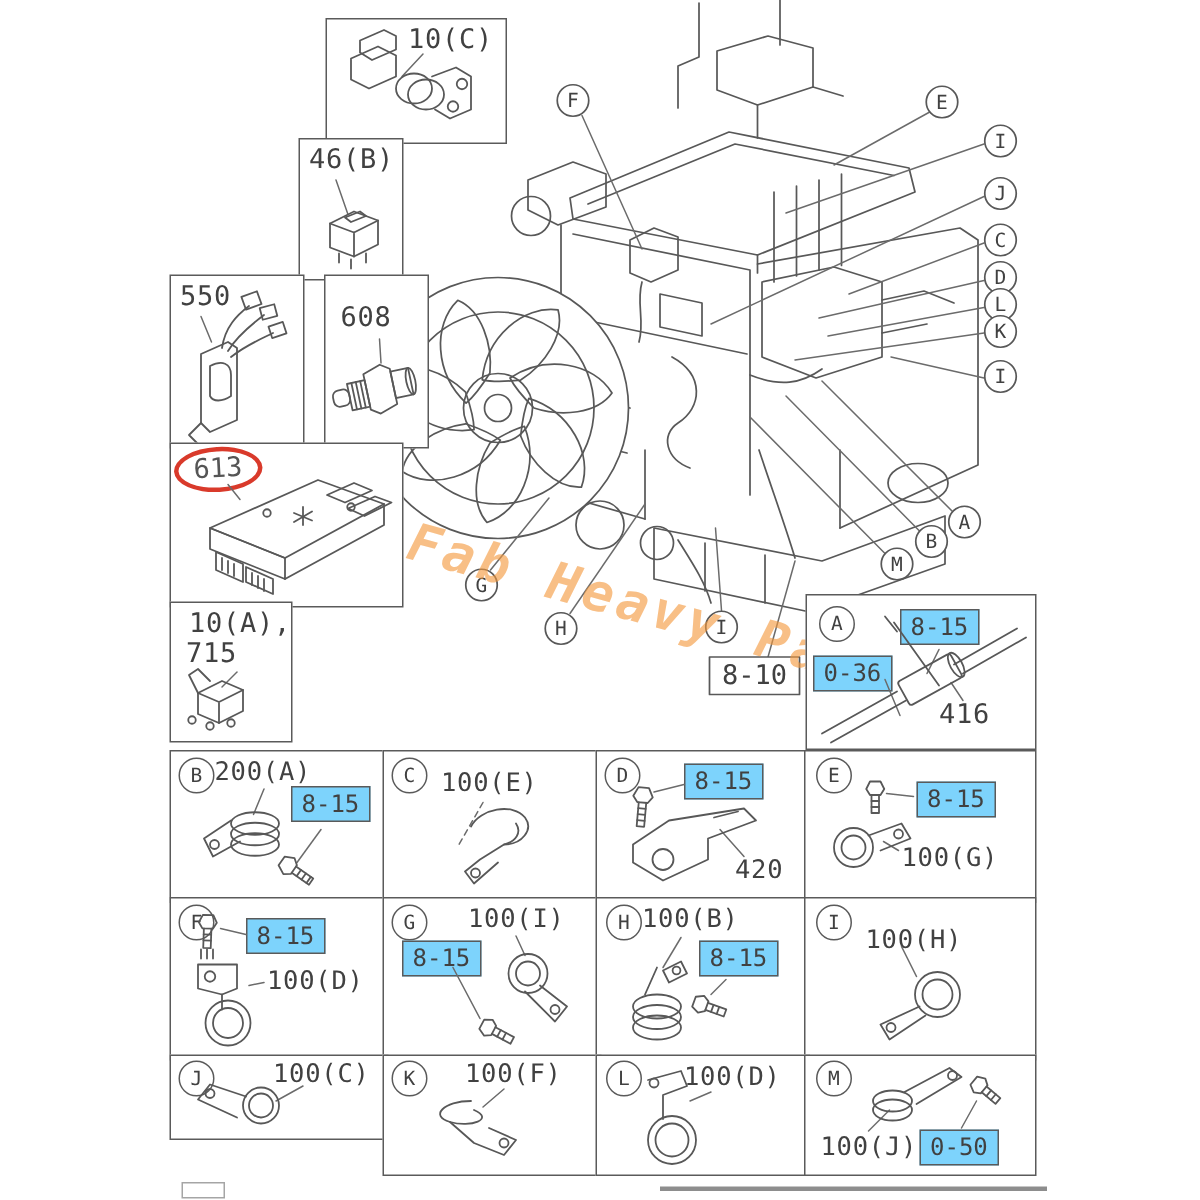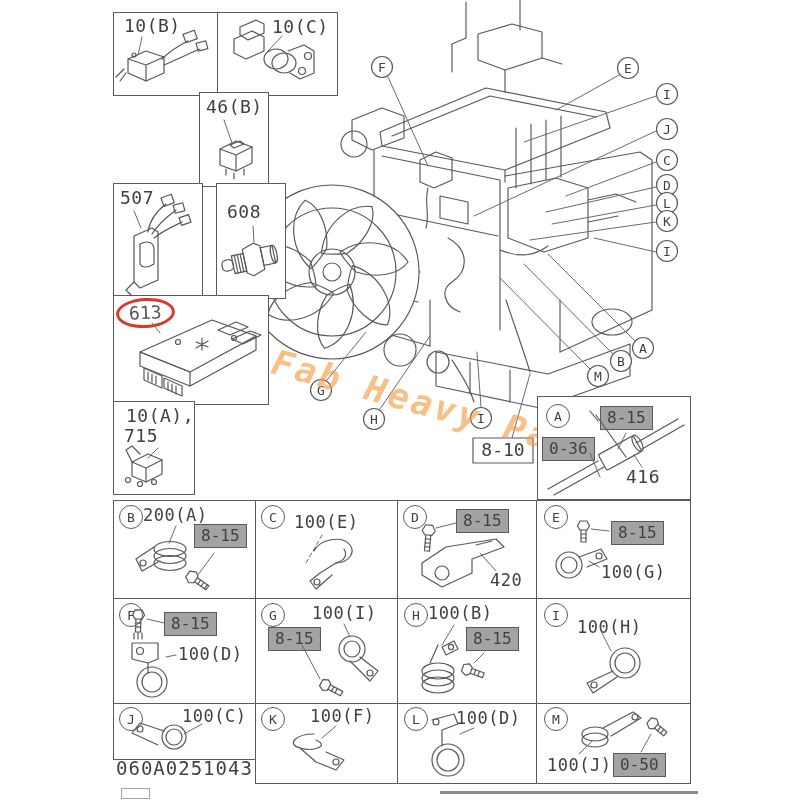--- a/index.html
+++ b/index.html
@@ -1,21 +1,21 @@
 <!DOCTYPE html>
 <html><head>
 <meta charset="utf-8">
 <style>
   html,body{margin:0;padding:0;width:800px;height:800px;background:#fff;overflow:hidden}
   body{font-family:"DejaVu Sans Mono","Liberation Mono",monospace;color:#3f3f3f;position:relative}
   .page{position:absolute;inset:0;background:#fff}
   .pbox{position:absolute;border:1.7px solid #5a5a5a;background:#fff}
   .plabel{position:absolute;font-size:18px;line-height:1.15;letter-spacing:.5px;white-space:nowrap;color:#414141}
   .plabel.sm{font-size:17px}
-  .cbox{position:absolute;border:1.6px solid #5a5a5a;background:#a3a3a3;font-size:16px;line-height:1.15;padding:2px 6px;white-space:nowrap;color:#414141}
+  .cbox{position:absolute;border:1.6px solid #5a5a5a;background:#7dd3fc;font-size:16px;line-height:1.15;padding:2px 6px;white-space:nowrap;color:#414141}
   .ccirc{position:absolute;width:22px;height:22px;border:1.5px solid #5a5a5a;border-radius:50%;background:#fff;font-size:13px;display:flex;align-items:center;justify-content:center;color:#414141}
   .art{position:absolute;inset:0;width:100%;height:100%;pointer-events:none}
   .art path,.art circle,.art ellipse,.art rect,.art line{stroke:#585858;fill:none;stroke-width:1.2;stroke-linejoin:round;stroke-linecap:round}
   .art .ld{stroke:#6b6b6b;stroke-width:1}
   .art .dash{stroke-dasharray:4 3}
   .engine-svg{position:absolute;left:0;top:0;width:800px;height:800px}
   .engine-svg path,.engine-svg circle,.engine-svg ellipse,.engine-svg rect,.engine-svg line{stroke:#585858;fill:none;stroke-width:1.15;stroke-linejoin:round;stroke-linecap:round}
   .engine-svg .ld{stroke:#6b6b6b;stroke-width:1}
   .engine-svg .wfill{fill:#fff}
   .engine-svg text{font-family:"DejaVu Sans Mono",monospace;font-size:13px;fill:#414141;stroke:none;text-anchor:middle}
@@ -172,34 +172,20 @@
         </g>
       <g>
           <circle class="wfill" cx="481" cy="418" r="10.5"></circle>
           <text x="481" y="422.5">I</text>
         </g>
     </g>
   </svg>
 
   <div class="watermark">Fab Heavy Parts</div>
 
-  <div class="pbox" style="left:113px;top:12px;width:106px;height:82px">
-    <span class="plabel" style="left:10px;top:3px">10(B)</span>
-    <svg class="art" viewBox="0 0 106 82">
-      <line class="ld" x1="28" y1="24" x2="24" y2="42"></line>
-      <path d="M14,46 L32,38 L50,44 L50,60 L32,68 L14,60 Z"></path>
-      <path d="M14,46 L32,52 L50,44 M32,52 L32,68"></path>
-      <path d="M10,56 L2,64 M12,60 L6,68"></path>
-      <path d="M48,46 C58,36 66,32 74,28"></path>
-      <path d="M50,52 C64,46 76,40 86,36"></path>
-      <rect x="70" y="19" width="12" height="9" transform="rotate(-20 76 23)"></rect>
-      <rect x="83" y="29" width="10" height="8" transform="rotate(-15 88 33)"></rect>
-      <circle cx="20" cy="42" r="2"></circle>
-    </svg>
-  </div>
 
   <div class="pbox" style="left:217px;top:12px;width:119px;height:82px">
     <span class="plabel" style="left:54px;top:4px">10(C)</span>
     <svg class="art" viewBox="0 0 119 82">
       <line class="ld" x1="64" y1="23" x2="50" y2="38"></line>
       <path d="M16,26 L34,18 L46,24 L46,38 L28,46 L16,40 Z"></path>
       <path d="M22,14 L38,7 L46,11 L46,20 L30,27 L22,22 Z"></path>
       <ellipse cx="58" cy="46" rx="12" ry="10"></ellipse>
       <ellipse cx="66" cy="50" rx="12" ry="10"></ellipse>
       <path d="M70,38 L86,32 L96,38 L96,60 L82,66 L72,60"></path>
@@ -214,21 +200,21 @@
     <svg class="art" viewBox="0 0 68 93">
       <line class="ld" x1="24" y1="27" x2="32" y2="50"></line>
       <path d="M20,56 L36,48 L52,54 L52,70 L36,78 L20,72 Z"></path>
       <path d="M20,56 L36,62 L52,54 M36,62 L36,78"></path>
       <path d="M30,52 L40,48 L44,51 L34,55 Z"></path>
       <path d="M26,76 L26,82 M34,80 L34,86 M44,76 L44,82"></path>
     </svg>
   </div>
 
   <div class="pbox" style="left:113px;top:183px;width:88px;height:114px">
-    <span class="plabel" style="left:6px;top:4px">507</span>
+    <span class="plabel" style="left:6px;top:4px">550</span>
     <svg class="art" viewBox="0 0 88 114">
       <line class="ld" x1="20" y1="27" x2="27" y2="44"></line>
       <path d="M20,52 L38,44 L44,48 L44,96 L26,104 L20,98 Z"></path>
       <path d="M26,60 C34,56 40,58 40,66 L40,80 C34,84 28,84 26,80 Z"></path>
       <path d="M34,48 C36,34 44,26 52,20 M38,50 C44,40 54,32 62,26 M40,54 C50,46 60,42 68,38"></path>
       <rect x="48" y="12" width="11" height="9" transform="rotate(-20 53 16)"></rect>
       <rect x="60" y="20" width="10" height="8" transform="rotate(-15 65 24)"></rect>
       <rect x="66" y="32" width="10" height="8" transform="rotate(-18 71 36)"></rect>
       <path d="M20,98 L12,106 L18,112"></path>
     </svg>
@@ -490,17 +476,16 @@
       <path d="M66,24 L96,8 L104,14 L74,32"></path>
       <circle cx="98" cy="13" r="3"></circle>
       <g transform="rotate(40 118 22)">
         <path d="M110,18 L115,15.5 L119,18 L119,25 L115,27.5 L110,25 Z"></path>
         <path d="M119,19 h12 v5 h-12"></path>
         <path d="M123,19 v5 M127,19 v5"></path>
       </g>
     </svg>
   </div>
 
-  <div class="diagram-code">060A0251043</div>
   <div class="edge-mark1"></div>
   <div class="edge-mark2"></div>
 
 </div>
 
 </body></html>

